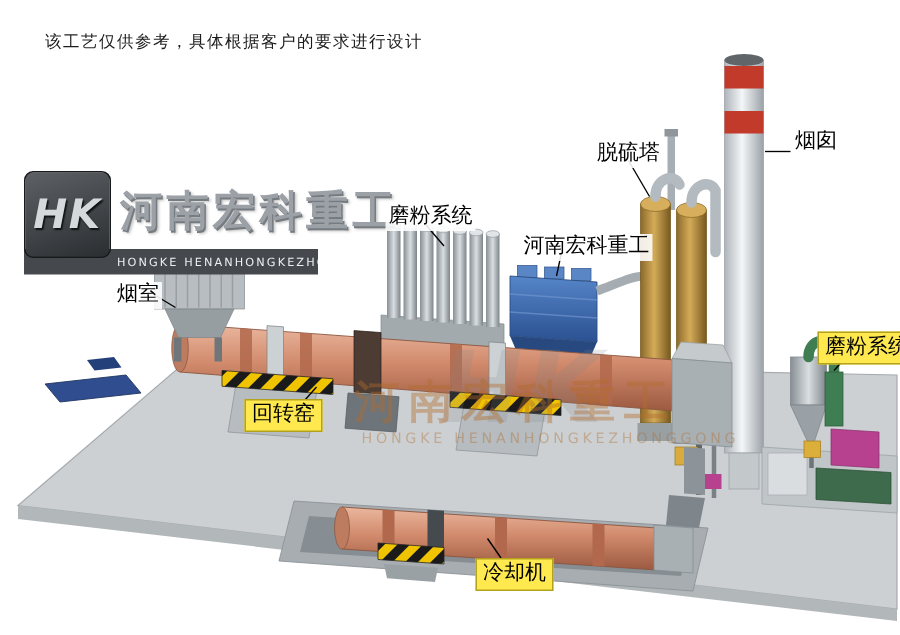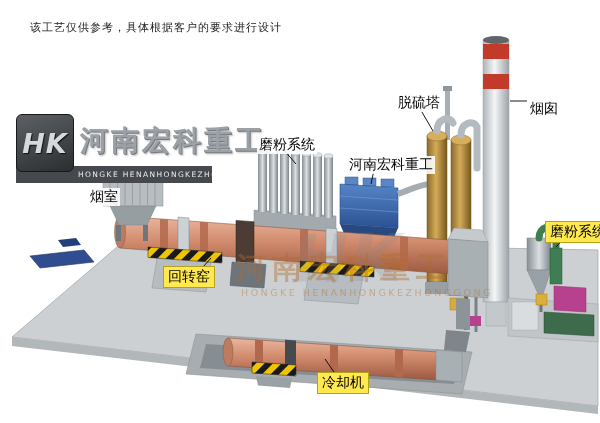--- a/index.html
+++ b/index.html
@@ -216,22 +216,22 @@
 <div class="disclaimer">该工艺仅供参考，具体根据客户的要求进行设计</div>
 
 <div class="logo-band">HONGKE HENANHONGKEZHONGGONG</div>
 <div class="logo-emblem">HK</div>
 <div class="logo-cn">河南宏科重工</div>
 
 <div class="wm-hk">HK</div>
 <div class="wm-cn">河南宏科重工</div>
 <div class="wm-en">HONGKE HENANHONGKEZHONGGONG</div>
 
-<div class="lbl plain" style="left:88px;top:188px">烟室</div>
+<div class="lbl plain" style="left:76px;top:188px">烟室</div>
 <div class="lbl plain" style="left:257px;top:136px">磨粉系统</div>
 <div class="lbl plain" style="left:347px;top:156px">河南宏科重工</div>
 <div class="lbl plain" style="left:396px;top:94px">脱硫塔</div>
-<div class="lbl plain" style="left:528px;top:100px">烟囱</div>
+<div class="lbl plain" style="left:528px;top:86px">烟囱</div>
 <div class="lbl tag" style="left:163px;top:266px">回转窑</div>
 <div class="lbl tag" style="left:545px;top:221px">磨粉系统</div>
 <div class="lbl tag" style="left:317px;top:372px">冷却机</div>
 
 </div>
 
 </body></html>

